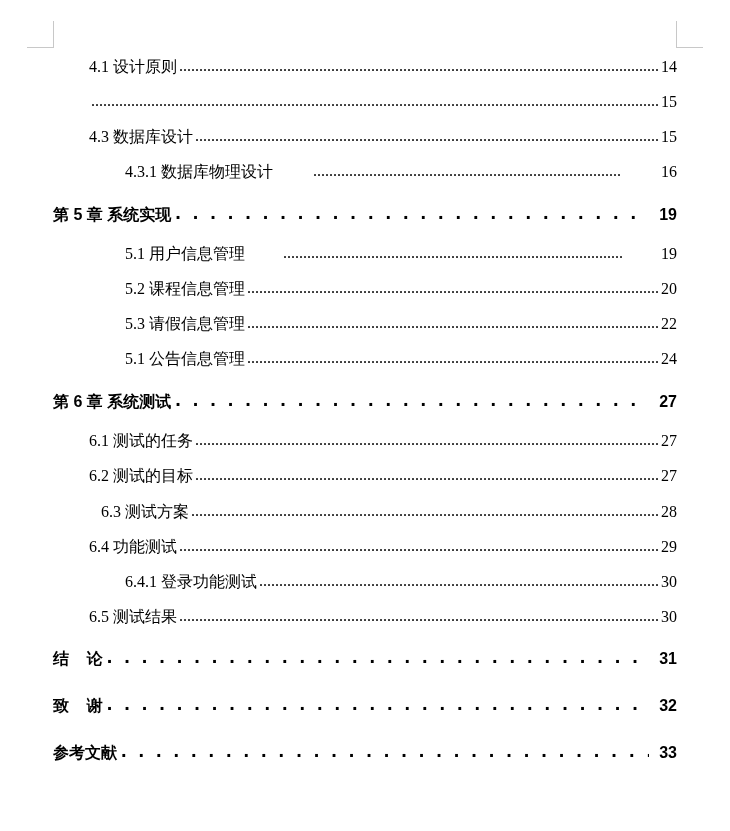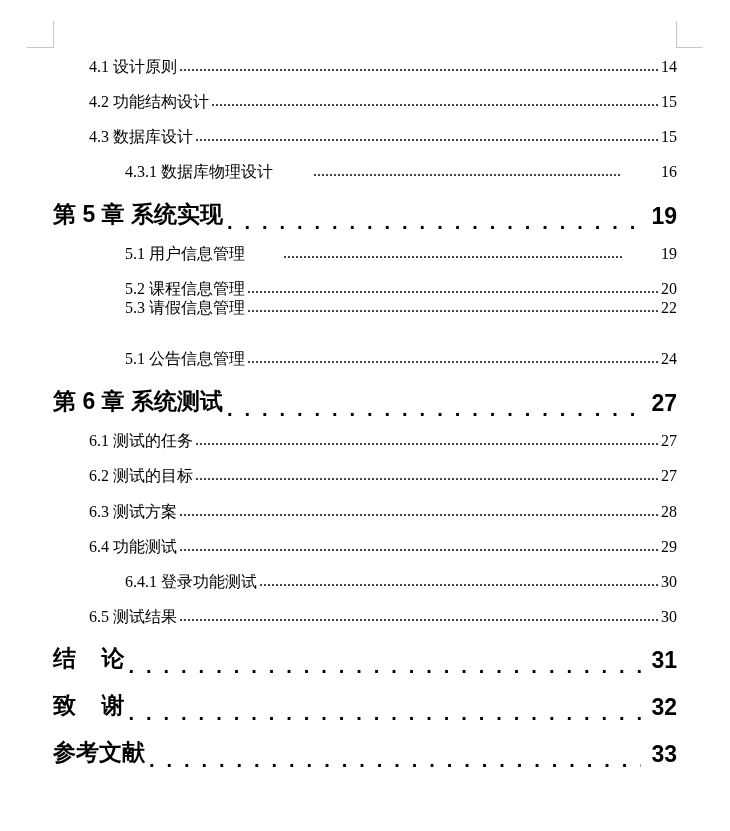--- a/index.html
+++ b/index.html
@@ -65,24 +65,23 @@
       bottom: 0;
       letter-spacing: 0px;
       font-size: 16px;
     }
     .toc-line.sec .leader { height: 16px; }
     .toc-line.sec .leader::after { bottom: -3px; }
     
     .toc-line.chap {
       font-family: "Liberation Sans", "DejaVu Sans", sans-serif;
       font-weight: bold;
-      font-size: 23px;
+      font-size: 16px;
       left: 53px;
       right: 53px;
-      align-items: flex-end;
     }
     .toc-line.chap .leader { height: 21px; margin: 0 10px 0 4px; }
     .toc-line.chap .leader::after {
       content: ". . . . . . . . . . . . . . . . . . . . . . . . . . . . . . . . . . . . . . . . . . . . . . . . . . . . . . . . . .";
       position: absolute;
       left: 0;
       bottom: -4px;
       font-size: 20px;
       letter-spacing: 3.2px;
       font-weight: bold;
@@ -99,21 +98,20 @@
 
 <div>
 
   <div class="toc-line sec lvl2" style="top:56px;">
     <span class="label">4.1 设计原则</span>
     <span class="leader"></span>
     <span class="page">14</span>
   </div>
 
   <div class="toc-line sec lvl2" style="top:91px;">
-    <span class="label">4.2 功能结构设计</span>
     <span class="leader"></span>
     <span class="page">15</span>
   </div>
 
   <div class="toc-line sec lvl2" style="top:126px;">
     <span class="label">4.3 数据库设计</span>
     <span class="leader"></span>
     <span class="page">15</span>
   </div>
 
@@ -134,21 +132,21 @@
     <span class="leader"></span>
     <span class="page">19</span>
   </div>
 
   <div class="toc-line sec lvl2b" style="top:278px;">
     <span class="label">5.2  课程信息管理</span>
     <span class="leader"></span>
     <span class="page">20</span>
   </div>
 
-  <div class="toc-line sec lvl2b" style="top:297px;">
+  <div class="toc-line sec lvl2b" style="top:313px;">
     <span class="label">5.3 请假信息管理</span>
     <span class="leader"></span>
     <span class="page">22</span>
   </div>
 
   <div class="toc-line sec lvl2b" style="top:348px;">
     <span class="label">5.1 公告信息管理</span>
     <span class="leader"></span>
     <span class="page">24</span>
   </div>
@@ -164,21 +162,21 @@
     <span class="leader"></span>
     <span class="page">27</span>
   </div>
 
   <div class="toc-line sec lvl2" style="top:465px;">
     <span class="label">6.2  测试的目标</span>
     <span class="leader"></span>
     <span class="page">27</span>
   </div>
 
-  <div class="toc-line sec lvl2" style="top:501px;">
+  <div class="toc-line sec lvl2" style="top:501px;margin-left:12px;">
     <span class="label">6.3  测试方案</span>
     <span class="leader"></span>
     <span class="page">28</span>
   </div>
 
   <div class="toc-line sec lvl2" style="top:536px;">
     <span class="label">6.4  功能测试</span>
     <span class="leader"></span>
     <span class="page">29</span>
   </div>

